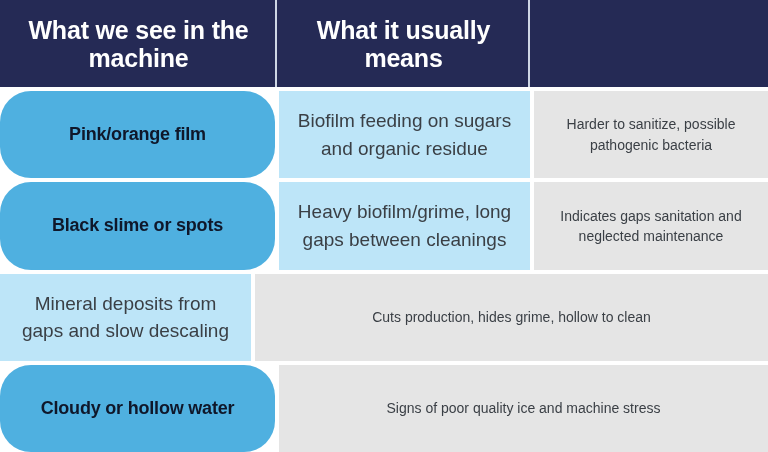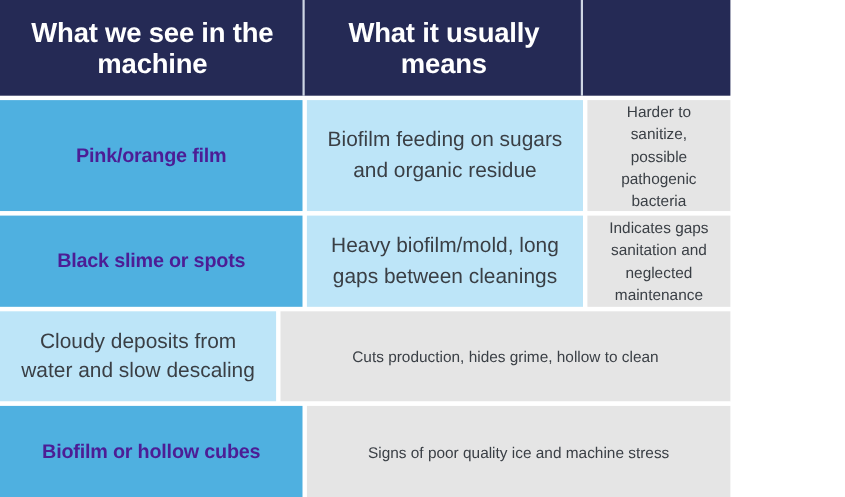--- a/index.html
+++ b/index.html
@@ -9,21 +9,21 @@
     height: 452px;
     background: #ffffff;
     overflow: hidden;
   }
 
   body {
     font-family: "Liberation Sans", sans-serif;
   }
 
   .table-wrap {
-    width: 664px;
+    width: 768px;
     height: 452px;
     background: #ffffff;
     display: flex;
     flex-direction: column;
   }
 
   
   .thead {
     height: 87px;
     flex: 0 0 87px;
@@ -76,27 +76,28 @@
   .td {
     display: flex;
     align-items: center;
     justify-content: center;
     text-align: center;
   }
 
   .td-label {
     flex: 0 0 275px;
     background: #4fb0e0;
-    color: #4c1d95;
+    color: #0f172a;
     font-weight: bold;
     font-size: 18px;
     line-height: 1.2;
     letter-spacing: -0.2px;
     padding: 0 12px;
     margin-right: 4px;
+    border-radius: 31px;
   }
 
   .td-mid {
     flex: 0 0 251px;
     background: #bde5f8;
     color: #3a3f45;
     font-weight: normal;
     font-size: 19px;
     line-height: 1.45;
     padding: 0 16px;
@@ -144,39 +145,39 @@
       <div class="td td-why">
         <span class="cell-text">Harder to sanitize, possible pathogenic bacteria</span>
       </div>
     </div>
 
     <div class="tr">
       <div class="td td-label">
         <span class="cell-text">Black slime or spots</span>
       </div>
       <div class="td td-mid">
-        <span class="cell-text">Heavy biofilm/mold, long gaps between cleanings</span>
+        <span class="cell-text">Heavy biofilm/grime, long gaps between cleanings</span>
       </div>
       <div class="td td-why">
         <span class="cell-text">Indicates gaps sanitation and neglected maintenance</span>
       </div>
     </div>
 
     <div class="tr">
       <div class="td td-mid">
-        <span class="cell-text">Cloudy deposits from water and slow descaling</span>
+        <span class="cell-text">Mineral deposits from gaps and slow descaling</span>
       </div>
       <div class="td td-why">
         <span class="cell-text">Cuts production, hides grime, hollow to clean</span>
       </div>
     </div>
 
     <div class="tr">
       <div class="td td-label">
-        <span class="cell-text">Biofilm or hollow cubes</span>
+        <span class="cell-text">Cloudy or hollow water</span>
       </div>
       <div class="td td-why">
         <span class="cell-text">Signs of poor quality ice and machine stress</span>
       </div>
     </div>
 
   </div>
 </div>
 
 </body></html>

